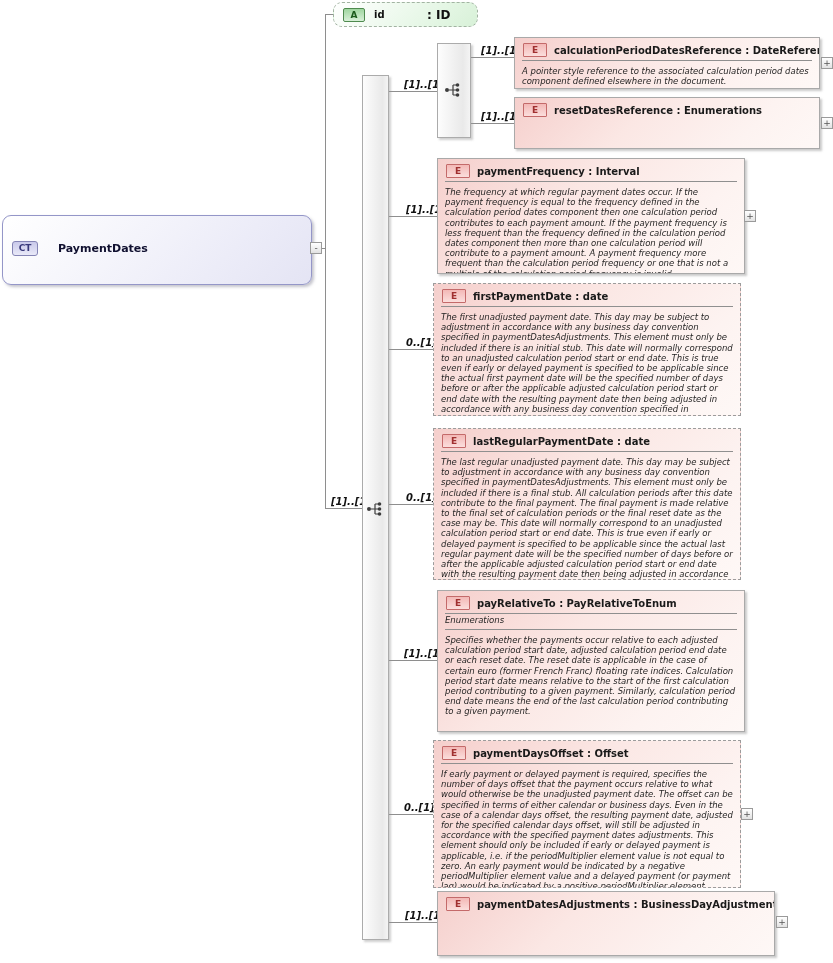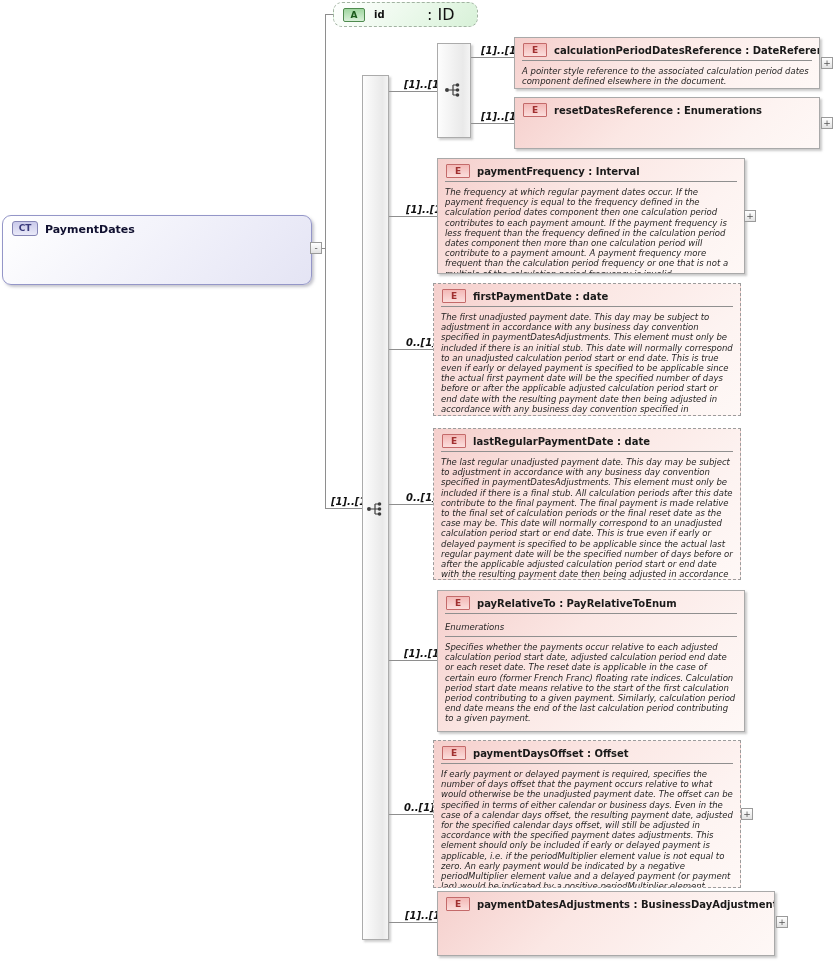--- a/index.html
+++ b/index.html
@@ -8,50 +8,50 @@
   .hline{position:absolute;height:1px;background:#8e8e8e;}
   .vline{position:absolute;width:1px;background:#8e8e8e;}
   .card{position:absolute;font-size:10px;font-style:italic;font-weight:700;color:#111;white-space:nowrap;}
   .toggle{position:absolute;width:12px;height:12px;border:1px solid #9a9a9a;box-sizing:border-box;
           background:linear-gradient(#ffffff,#e2e2e2);font-size:9px;line-height:10px;text-align:center;
           color:#555;}
   
   .ctbox{position:absolute;border:1px solid #9496c8;border-radius:9px;overflow:hidden;
          background:linear-gradient(135deg,#ffffff,#ececf8 70%,#e4e4f4);
          box-shadow:2px 2px 3px rgba(140,140,155,.5);}
-  .cthead{display:flex;align-items:flex-end;gap:7px;padding:5px 9px 3px;font-weight:700;font-size:11px;color:#101030;}
+  .cthead{display:flex;align-items:center;gap:20px;padding:5px 9px 3px;font-weight:700;font-size:11px;color:#101030;margin-top:20px;}
   .ctbadge{flex:0 0 auto;width:24px;height:13px;line-height:13px;text-align:center;font-size:9px;font-weight:700;
            color:#39397a;background:linear-gradient(#c9c9ea,#e9e9f8);border:1px solid #8585b5;border-radius:3px;}
   .ctdesc{margin:0 9px 6px;padding-top:3px;border-top:1px solid #9a9ac0;font-style:italic;
           font-size:8.8px;line-height:1.25;color:#1c1c30;}
   
   .attrbox{position:absolute;border:1px dashed #a2b3a2;border-radius:9px;box-sizing:border-box;
            background:linear-gradient(135deg,#ffffff,#e4f6e4 70%,#d8f1d8);
            display:flex;align-items:center;gap:9px;padding:0 9px;}
   .abadge{flex:0 0 auto;width:20px;height:12px;line-height:12px;text-align:center;font-weight:700;font-size:9px;
           color:#1d5c1d;background:linear-gradient(#9fd69f,#d8f0d8);border:1px solid #4e8a4e;border-radius:2px;}
   .aname{font-weight:700;font-size:10px;color:#111;width:44px;}
-  .atype{font-weight:400;font-size:16px;color:#111;}
+  .atype{font-weight:700;font-size:12px;color:#111;}
   
   .gbox{position:absolute;border:1px solid #ababab;box-sizing:border-box;
         background:linear-gradient(to right,#fdfdfd,#e9e9e9 78%,#f4f4f4);
         box-shadow:2px 2px 2px rgba(150,150,150,.45);}
   .gicon{position:absolute;}
   
   .ebox{position:absolute;overflow:hidden;border:1px solid #a9a9a9;box-sizing:border-box;
         background:linear-gradient(135deg,#f5cfcc,#fbe7e4 40%,#fdf3f1 75%,#fef8f6);
         box-shadow:2px 2px 2px rgba(150,150,150,.5);}
   .ebox.dashed{border:1px dashed #9c9c9c;box-shadow:none;}
   .ehead{display:flex;align-items:center;gap:7px;padding:5px 8px 3px;font-weight:700;font-size:10px;
          color:#1a1a1a;white-space:nowrap;}
   .ebadge{flex:0 0 auto;width:22px;height:12px;line-height:12px;text-align:center;font-size:9px;font-weight:700;
           color:#a03030;background:linear-gradient(#f3b8b6,#fbdedc);border:1px solid #c46a6a;border-radius:1px;}
   .edesc{margin:0 7px 5px;padding-top:5px;border-top:1px solid #8f8f8f;font-style:italic;
          font-size:8.5px;line-height:1.2;color:#1f1f1f;}
-  .enumblock{display:flex;margin:0 7px;padding:8px 0 4px;border-top:1px solid #8f8f8f;font-size:8.5px;}
+  .enumblock{display:flex;margin:0 7px;padding:1px 0 4px;border-top:1px solid #8f8f8f;font-size:8.5px;}
   .enumlabel{flex:0 0 auto;width:74px;font-style:italic;color:#1f1f1f;}
   .enumvals{color:#8f8f8f;line-height:1.35;}
 </style>
 </head>
 <body>
 
 <div id="canvas">
 
   <div class="vline" style="left:325px;top:14px;height:494px"></div>
   <div class="hline" style="left:310px;top:248px;width:16px"></div>

